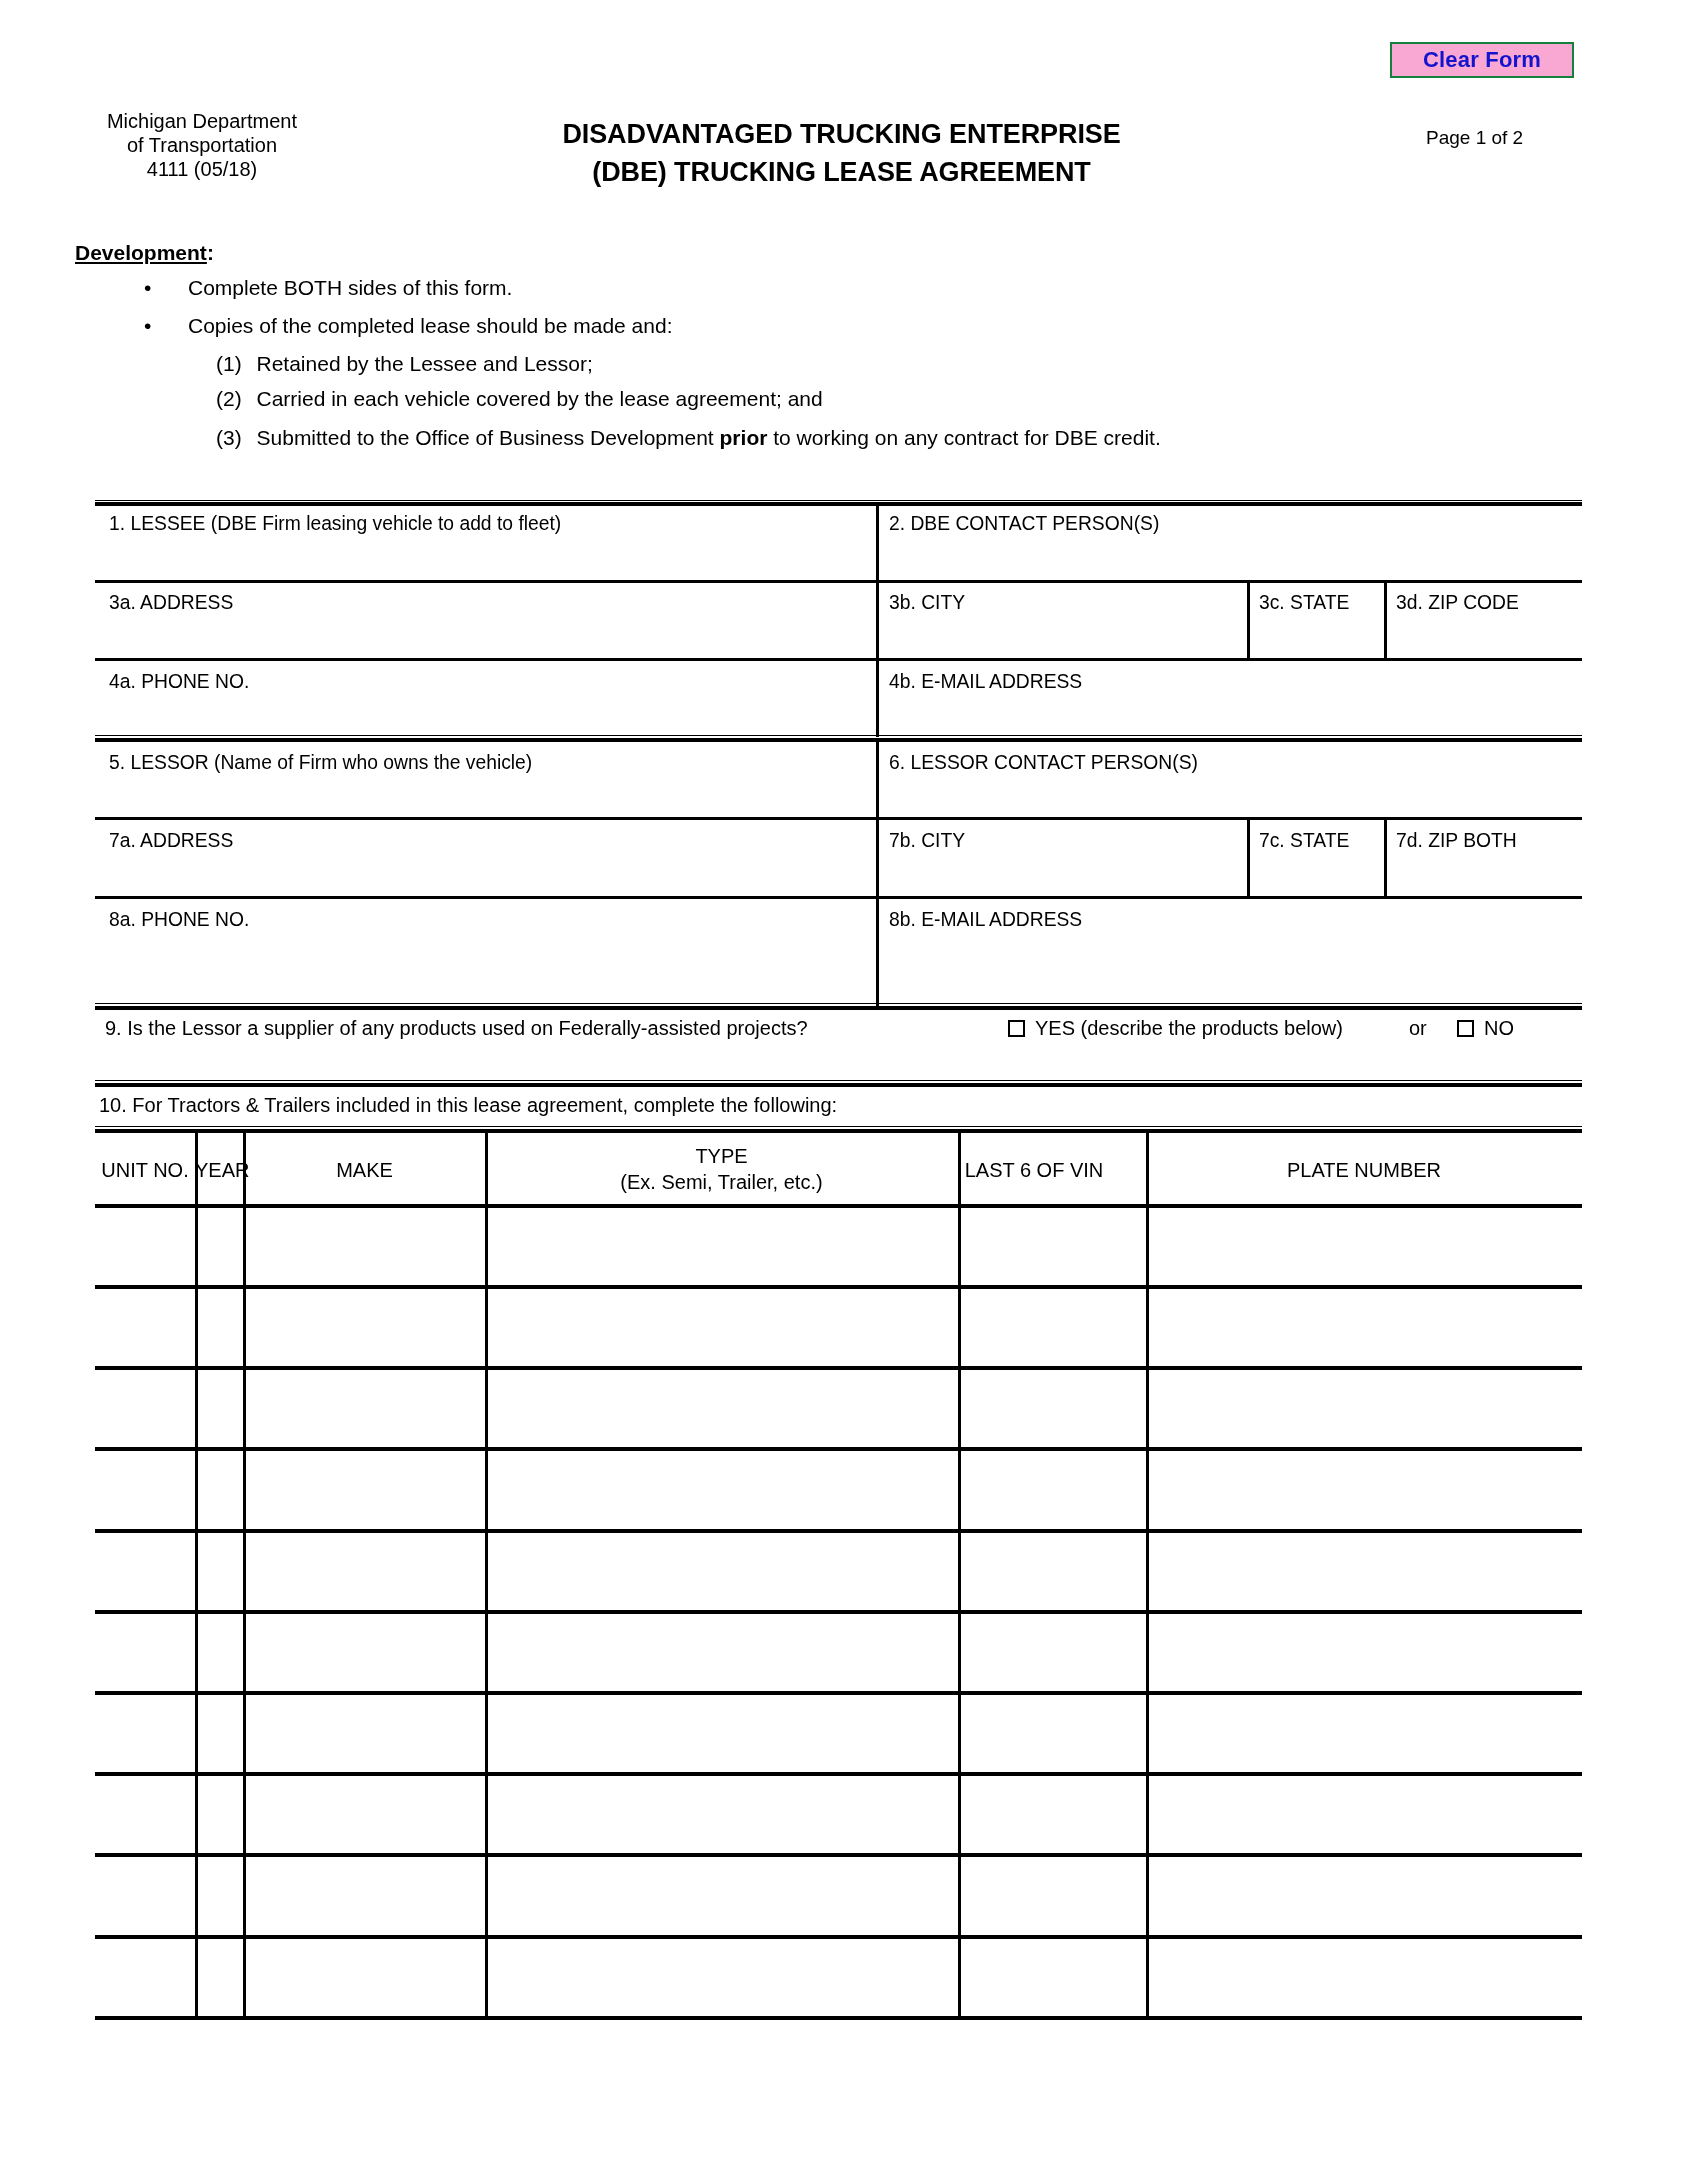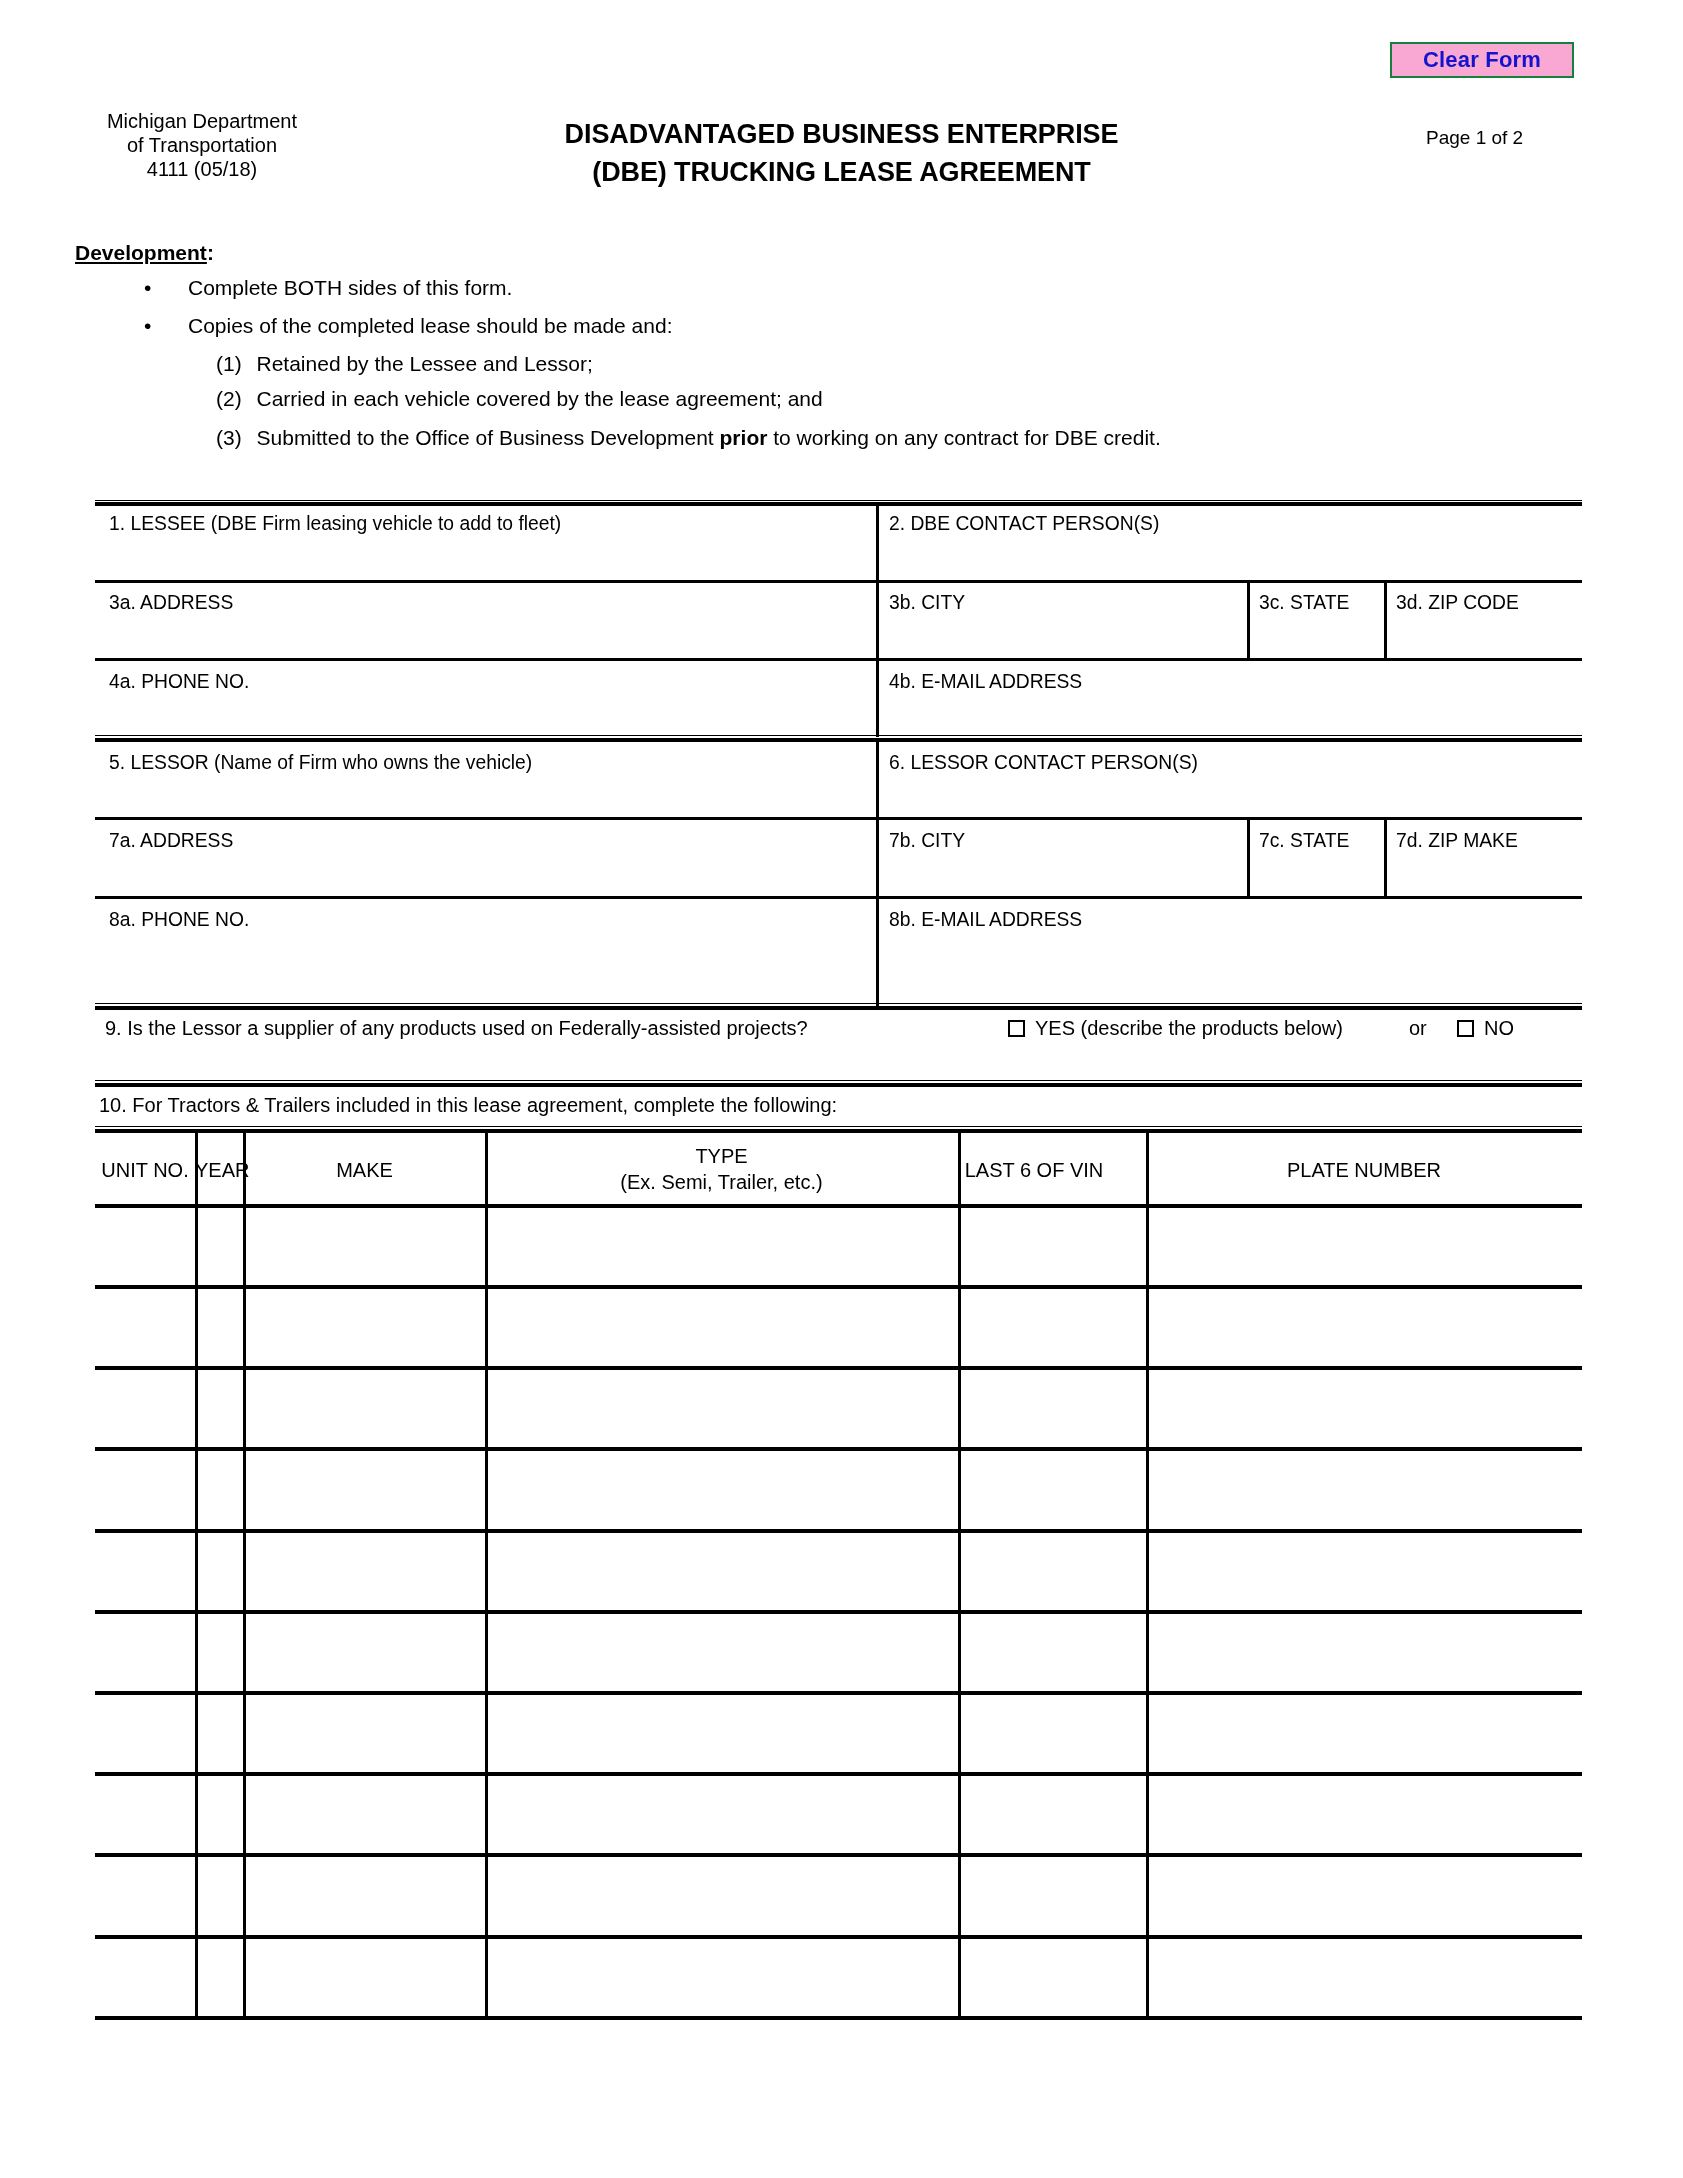--- a/index.html
+++ b/index.html
@@ -140,21 +140,21 @@
 
 <div class="clear-form-btn">Clear Form</div>
 
 <div class="agency-block">
   <div>Michigan Department</div>
   <div>of Transportation</div>
   <div>4111 (05/18)</div>
 </div>
 
 <div class="doc-title">
-  <div>DISADVANTAGED BUSINESS ENTERPRISE</div>
+  <div>DISADVANTAGED TRUCKING ENTERPRISE</div>
   <div>(DBE) TRUCKING LEASE AGREEMENT</div>
 </div>
 
 <div class="page-indicator">Page 1 of 2</div>
 
 <div class="instructions-heading">
   <u>Development</u><span>:</span>
 </div>
 
 <div class="bullet-dot" style="left:144px; top:276px;">•</div>
@@ -216,21 +216,21 @@
 
   <div class="cell-label" style="left:109px; top:671px;">4a.  PHONE NO.</div>
   <div class="cell-label" style="left:889px; top:671px;">4b.  E-MAIL ADDRESS</div>
 
   <div class="cell-label" style="left:109px; top:752px;">5.  LESSOR (Name of Firm who owns the vehicle)</div>
   <div class="cell-label" style="left:889px; top:752px;">6.  LESSOR CONTACT PERSON(S)</div>
 
   <div class="cell-label" style="left:109px; top:830px;">7a.  ADDRESS</div>
   <div class="cell-label" style="left:889px; top:830px;">7b.  CITY</div>
   <div class="cell-label" style="left:1259px; top:830px;">7c.  STATE</div>
-  <div class="cell-label" style="left:1396px; top:830px;">7d.  ZIP MAKE</div>
+  <div class="cell-label" style="left:1396px; top:830px;">7d.  ZIP BOTH</div>
 
   <div class="cell-label" style="left:109px; top:909px;">8a.  PHONE NO.</div>
   <div class="cell-label" style="left:889px; top:909px;">8b.  E-MAIL ADDRESS</div>
 
   <div style="position:absolute;left:98px;top:529px;width:775px;height:50px;"></div>
   <div style="position:absolute;left:881px;top:529px;width:699px;height:50px;"></div>
   <div style="position:absolute;left:98px;top:608px;width:775px;height:49px;"></div>
   <div style="position:absolute;left:881px;top:608px;width:364px;height:49px;"></div>
   <div style="position:absolute;left:1252px;top:608px;width:130px;height:49px;"></div>
   <div style="position:absolute;left:1389px;top:608px;width:191px;height:49px;"></div>

